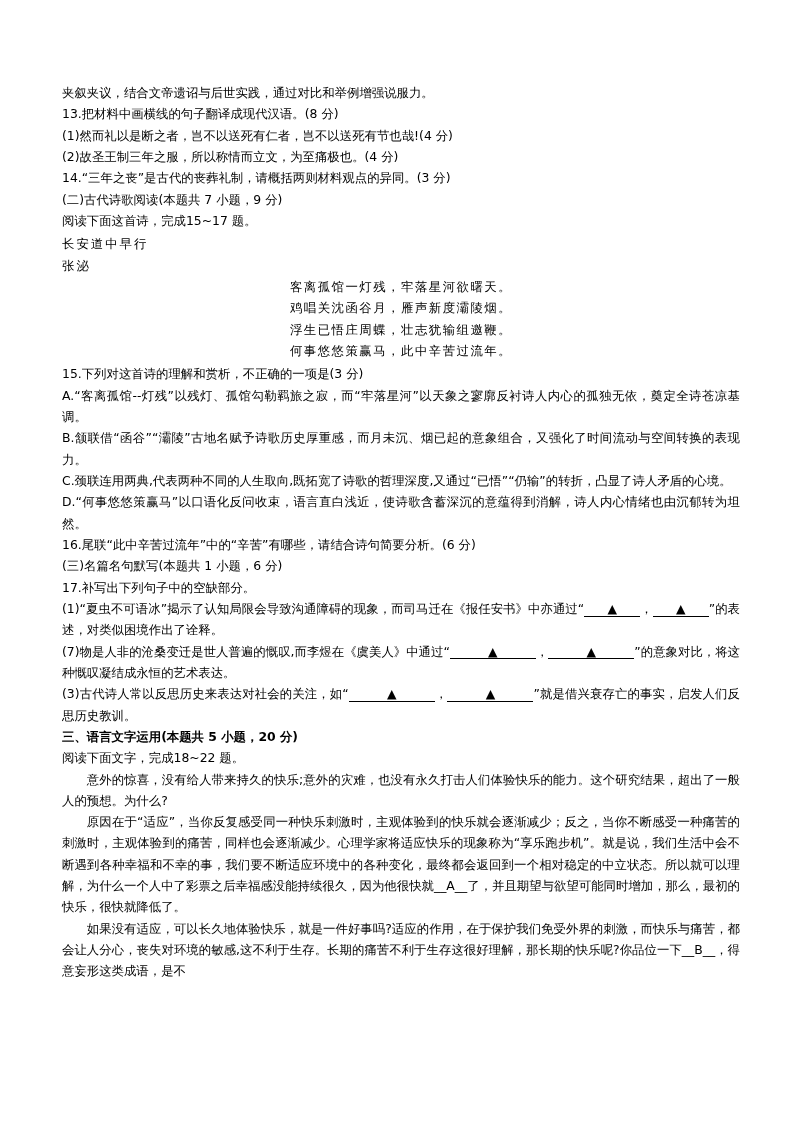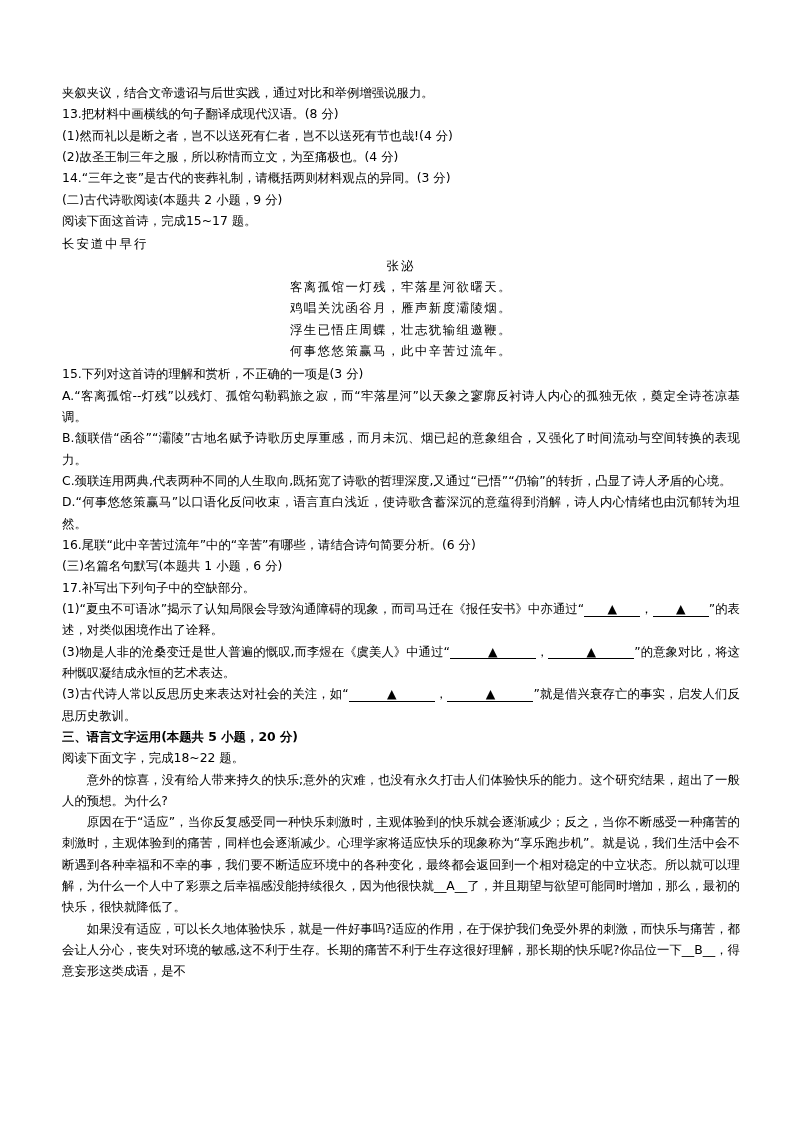--- a/index.html
+++ b/index.html
@@ -29,21 +29,20 @@
     text-justify: inter-ideograph;
     white-space: pre-wrap;
     word-break: break-all;
   }
   .indent2 { text-indent: 2em; }
   .poem-title {
     text-align: left;
     letter-spacing: 2px;
   }
   .poem-author {
-    text-align: center;
     letter-spacing: 2px;
   }
   .poem-line {
     text-align: center;
     letter-spacing: 1.5px;
   }
   .sec-head { font-weight: bold; }
   .blank-u {
     display: inline-block;
     min-width: 56px;
@@ -58,21 +57,21 @@
 <body>
 
 <div class="page">
   <div class="doc">
 
     <div class="para">夹叙夹议，结合文帝遗诏与后世实践，通过对比和举例增强说服力。</div>
     <div class="para">13.把材料中画横线的句子翻译成现代汉语。(8 分)</div>
     <div class="para">(1)然而礼以是断之者，岂不以送死有仁者，岂不以送死有节也哉!(4 分)</div>
     <div class="para">(2)故圣王制三年之服，所以称情而立文，为至痛极也。(4 分)</div>
     <div class="para">14.“三年之丧”是古代的丧葬礼制，请概括两则材料观点的异同。(3 分)</div>
-    <div class="para">(二)古代诗歌阅读(本题共 2 小题，9 分)</div>
+    <div class="para">(二)古代诗歌阅读(本题共 7 小题，9 分)</div>
     <div class="para">阅读下面这首诗，完成15~17 题。</div>
 
     <div class="gap-sm"></div>
     <div class="poem-title">长安道中早行</div>
     <div class="poem-author">张泌</div>
     <div class="poem-line">客离孤馆一灯残，牢落星河欲曙天。</div>
     <div class="poem-line">鸡唱关沈函谷月，雁声新度灞陵烟。</div>
     <div class="poem-line">浮生已悟庄周蝶，壮志犹输组邀鞭。</div>
     <div class="poem-line">何事悠悠策赢马，此中辛苦过流年。</div>
     <div class="gap-sm"></div>
@@ -81,21 +80,21 @@
     <div class="para">A.“客离孤馆--灯残”以残灯、孤馆勾勒羁旅之寂，而“牢落星河”以天象之寥廓反衬诗人内心的孤独无依，奠定全诗苍凉基调。</div>
     <div class="para">B.颔联借“函谷”“灞陵”古地名赋予诗歌历史厚重感，而月未沉、烟已起的意象组合，又强化了时间流动与空间转换的表现力。</div>
     <div class="para">C.颈联连用两典,代表两种不同的人生取向,既拓宽了诗歌的哲理深度,又通过“已悟”“仍输”的转折，凸显了诗人矛盾的心境。</div>
     <div class="para">D.“何事悠悠策赢马”以口语化反问收束，语言直白浅近，使诗歌含蓄深沉的意蕴得到消解，诗人内心情绪也由沉郁转为坦然。</div>
     <div class="para">16.尾联“此中辛苦过流年”中的“辛苦”有哪些，请结合诗句简要分析。(6 分)</div>
     <div class="para">(三)名篇名句默写(本题共 1 小题，6 分)</div>
     <div class="para">17.补写出下列句子中的空缺部分。</div>
 
     <div class="para"><span>(1)“夏虫不可语冰”揭示了认知局限会导致沟通障碍的现象，而司马迁在《报任安书》中亦通过“</span><span class="blank-u">▲</span><span>，</span><span class="blank-u">▲</span><span>”的表述，对类似困境作出了诠释。</span></div>
 
-    <div class="para"><span>(3)物是人非的沧桑变迁是世人普遍的慨叹,而李煜在《虞美人》中通过“</span><span class="blank-u wide">▲</span><span>，</span><span class="blank-u wide">▲</span><span>”的意象对比，将这种慨叹凝结成永恒的艺术表达。</span></div>
+    <div class="para"><span>(7)物是人非的沧桑变迁是世人普遍的慨叹,而李煜在《虞美人》中通过“</span><span class="blank-u wide">▲</span><span>，</span><span class="blank-u wide">▲</span><span>”的意象对比，将这种慨叹凝结成永恒的艺术表达。</span></div>
 
     <div class="para"><span>(3)古代诗人常以反思历史来表达对社会的关注，如“</span><span class="blank-u wide">▲</span><span>，</span><span class="blank-u wide">▲</span><span>”就是借兴衰存亡的事实，启发人们反思历史教训。</span></div>
 
     <div class="para sec-head">三、语言文字运用(本题共 5 小题，20 分)</div>
     <div class="para">阅读下面文字，完成18~22 题。</div>
 
     <div class="para indent2">意外的惊喜，没有给人带来持久的快乐;意外的灾难，也没有永久打击人们体验快乐的能力。这个研究结果，超出了一般人的预想。为什么?</div>
     <div class="para indent2">原因在于“适应”，当你反复感受同一种快乐刺激时，主观体验到的快乐就会逐渐减少；反之，当你不断感受一种痛苦的刺激时，主观体验到的痛苦，同样也会逐渐减少。心理学家将适应快乐的现象称为“享乐跑步机”。就是说，我们生活中会不断遇到各种幸福和不幸的事，我们要不断适应环境中的各种变化，最终都会返回到一个相对稳定的中立状态。所以就可以理解，为什么一个人中了彩票之后幸福感没能持续很久，因为他很快就__A__了，并且期望与欲望可能同时增加，那么，最初的快乐，很快就降低了。</div>
     <div class="para indent2">如果没有适应，可以长久地体验快乐，就是一件好事吗?适应的作用，在于保护我们免受外界的刺激，而快乐与痛苦，都会让人分心，丧失对环境的敏感,这不利于生存。长期的痛苦不利于生存这很好理解，那长期的快乐呢?你品位一下__B__，得意妄形这类成语，是不</div>
 

